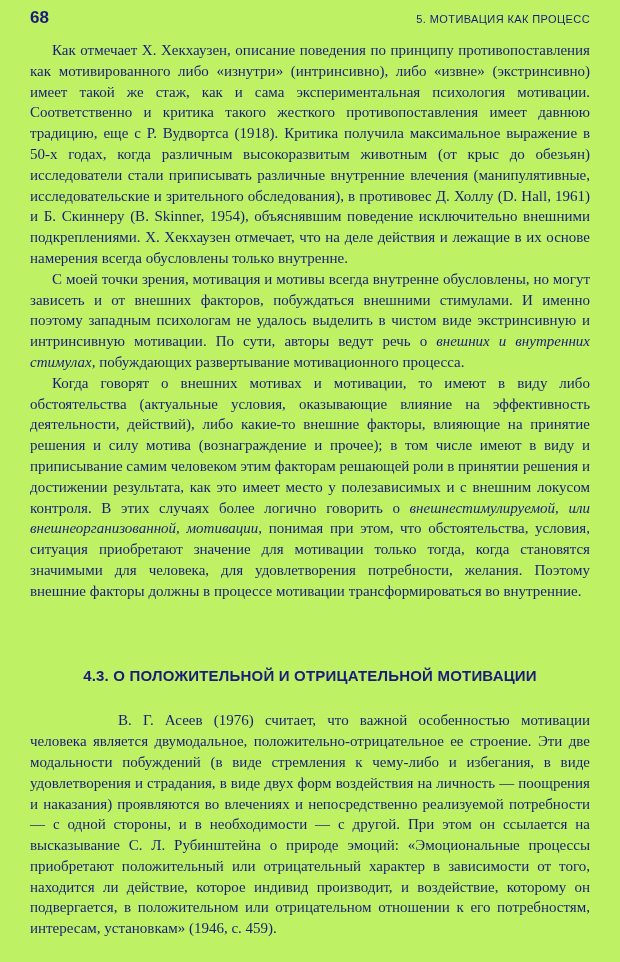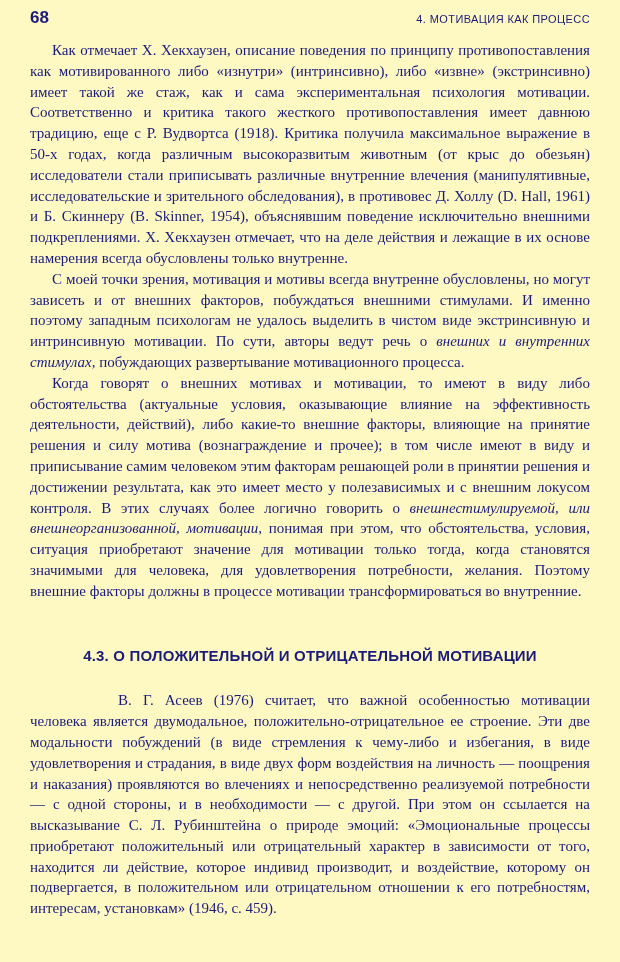--- a/index.html
+++ b/index.html
@@ -42,31 +42,31 @@
   .para { text-indent: 22px; }
   .para.indent-none { text-indent: 0; }
   .para.indent-large { text-indent: 88px; }
   .para .italic { font-style: italic; }
   .section-heading {
     font-family: "Liberation Sans", sans-serif;
     font-weight: bold;
     font-size: 15px;
     text-align: center;
     letter-spacing: 0.2px;
-    margin: 44px 0 24px 0;
+    margin: 64px 0 24px 0;
     text-indent: 0;
   }
 </style>
 </head>
 <body>
 
-<div class="page" style="color: rgb(27, 27, 124); background: #fef9c3;">
+<div class="page" style="color: rgb(27, 27, 124); background: #bef264;">
   <div class="page-header">
     <span class="page-number">68</span>
-    <span class="running-header">4. МОТИВАЦИЯ КАК ПРОЦЕСС</span>
+    <span class="running-header">5. МОТИВАЦИЯ КАК ПРОЦЕСС</span>
   </div>
   <div class="page-body">
       <p class="para indent-normal"><span>Как отмечает Х. Хекхаузен, описание поведения по принципу противопоставления как мотивированного либо «изнутри» (интринсивно), либо «извне» (экстринсивно) имеет такой же стаж, как и сама экспериментальная психология мотивации. Соответственно и критика такого жесткого противопоставления имеет давнюю традицию, еще с Р. Вудвортса (1918). Критика получила максимальное выражение в 50-х годах, когда различным высокоразвитым животным (от крыс до обезьян) исследователи стали приписывать различные внутренние влечения (манипулятивные, исследовательские и зрительного обследования), в противовес Д. Холлу (D. Hall, 1961) и Б. Скиннеру (B. Skinner, 1954), объяснявшим поведение исключительно внешними подкреплениями. Х. Хекхаузен отмечает, что на деле действия и лежащие в их основе намерения всегда обусловлены только внутренне.</span></p>
       <p class="para indent-normal"><span>С моей точки зрения, мотивация и мотивы всегда внутренне обусловлены, но могут зависеть и от внешних факторов, побуждаться внешними стимулами. И именно поэтому западным психологам не удалось выделить в чистом виде экстринсивную и интринсивную мотивации. По сути, авторы ведут речь о </span><span class="italic">внешних и внутренних стимулах,</span><span> побуждающих развертывание мотивационного процесса.</span></p>
       <p class="para indent-normal"><span>Когда говорят о внешних мотивах и мотивации, то имеют в виду либо обстоятельства (актуальные условия, оказывающие влияние на эффективность деятельности, действий), либо какие-то внешние факторы, влияющие на принятие решения и силу мотива (вознаграждение и прочее); в том числе имеют в виду и приписывание самим человеком этим факторам решающей роли в принятии решения и достижении результата, как это имеет место у полезависимых и с внешним локусом контроля. В этих случаях более логично говорить о </span><span class="italic">внешнестимулируемой, или внешнеорганизованной, мотивации,</span><span> понимая при этом, что обстоятельства, условия, ситуация приобретают значение для мотивации только тогда, когда становятся значимыми для человека, для удовлетворения потребности, желания. Поэтому внешние факторы должны в процессе мотивации трансформироваться во внутренние.</span></p>
       <h2 class="section-heading">4.3. О ПОЛОЖИТЕЛЬНОЙ И ОТРИЦАТЕЛЬНОЙ МОТИВАЦИИ</h2>
       <p class="para indent-large"><span>В. Г. Асеев (1976) считает, что важной особенностью мотивации человека является двумодальное, положительно-отрицательное ее строение. Эти две модальности побуждений (в виде стремления к чему-либо и избегания, в виде удовлетворения и страдания, в виде двух форм воздействия на личность — поощрения и наказания) проявляются во влечениях и непосредственно реализуемой потребности — с одной стороны, и в необходимости — с другой. При этом он ссылается на высказывание С. Л. Рубинштейна о природе эмоций: «Эмоциональные процессы приобретают положительный или отрицательный характер в зависимости от того, находится ли действие, которое индивид производит, и воздействие, которому он подвергается, в положительном или отрицательном отношении к его потребностям, интересам, установкам» (1946, с. 459).</span></p>
     </div>
 </div>
 

